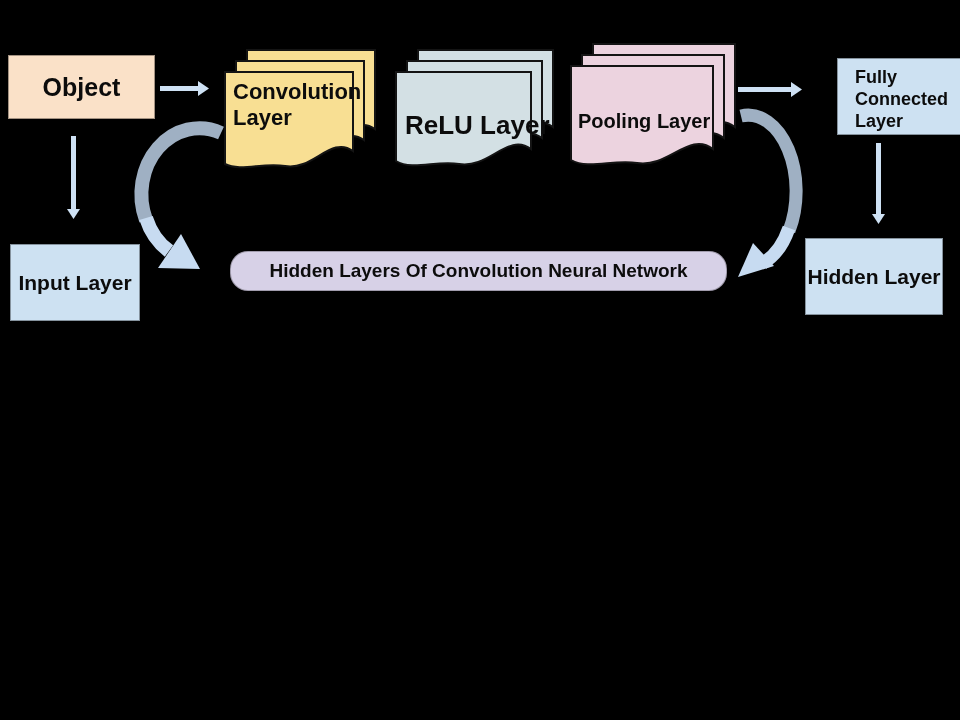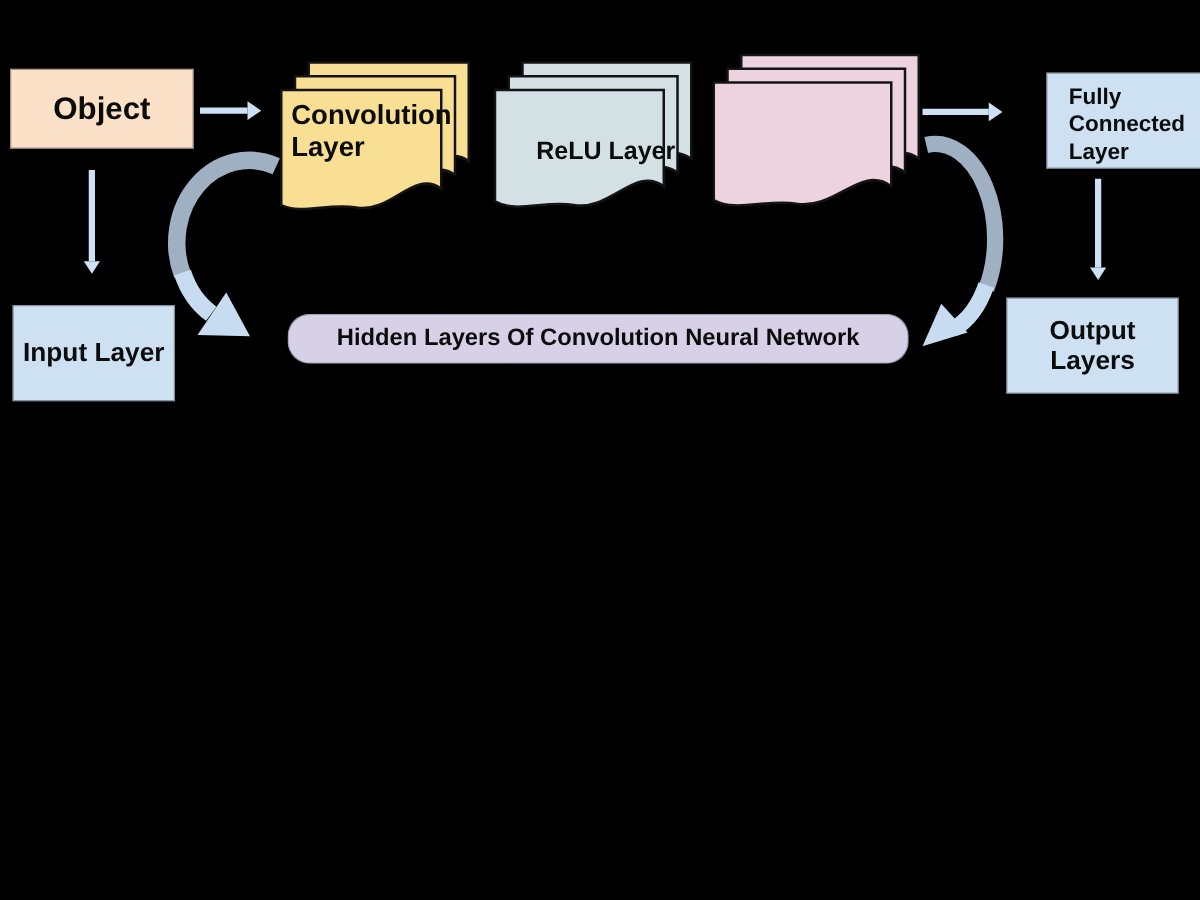--- a/index.html
+++ b/index.html
@@ -29,21 +29,21 @@
   #output-box   { left: 805px; top: 238px; width: 138px; height: 77px; font-size: 21px; }
   #hidden-box   { left: 230px; top: 251px; width: 497px; height: 40px; font-size: 19px;
                   border-radius: 18px; border: 1px solid rgba(0,0,0,0.25); }
   .stack-label {
     position: absolute;
     color: #0c0c0c;
     font-weight: 700;
     pointer-events: none;
   }
   #conv-label    { left: 233px; top: 79px;  width: 112px; font-size: 22px; line-height: 26px; }
-  #relu-label    { left: 429px; top: 110px; font-size: 20px; white-space: nowrap; }
+  #relu-label    { left: 405px; top: 110px; font-size: 26px; white-space: nowrap; }
   #pooling-label { left: 578px; top: 110px; font-size: 20px; white-space: nowrap; }
   svg.layer-stack, #arrows { position: absolute; }
   #arrows { left: 0; top: 0; pointer-events: none; }
 </style>
 </head>
 <body>
 
 <div id="canvas" style="background-color: rgb(0, 0, 0);">
 
   <div id="object-box" class="node" style="background-color: rgb(250, 225, 200);">
@@ -68,35 +68,36 @@
   </svg>
   <div id="relu-label" class="stack-label">ReLU Layer</div>
 
   <svg class="layer-stack" style="left:570px; top:43px;" width="170" height="136" viewBox="0 0 170 136">
     <g stroke="#141414" stroke-width="2" fill="#ECD3DF">
       <path transform="translate(23,1)" d="M0,0 H142 V83 C118,65 98,102 66,97 C42,93 18,104 0,94 Z"></path>
       <path transform="translate(12,12)" d="M0,0 H142 V83 C118,65 98,102 66,97 C42,93 18,104 0,94 Z"></path>
       <path transform="translate(1,23)" d="M0,0 H142 V83 C118,65 98,102 66,97 C42,93 18,104 0,94 Z"></path>
     </g>
   </svg>
+  <div id="pooling-label" class="stack-label">Pooling Layer</div>
 
   <div id="fc-box" class="node" style="background-color: rgb(205, 225, 242);">
     <span>Fully Connected Layer</span>
   </div>
 
   <div id="input-box" class="node" style="background-color: rgb(205, 225, 242);">
     <span>Input Layer</span>
   </div>
 
   <div id="hidden-box" class="node" style="background-color: rgb(215, 209, 231);">
     <span>Hidden Layers Of Convolution Neural Network</span>
   </div>
 
   <div id="output-box" class="node" style="background-color: rgb(205, 225, 242);">
-    <span>Output Layers</span>
+    <span>Hidden Layer</span>
   </div>
 
   <svg id="arrows" width="960" height="720" viewBox="0 0 960 720">
 
     <g fill="#CEE1F4">
       <g>
         <rect x="160" y="86" width="38" height="5"></rect>
         <polygon points="198,81 198,96 209,88.5"></polygon>
       </g>
       <g>

